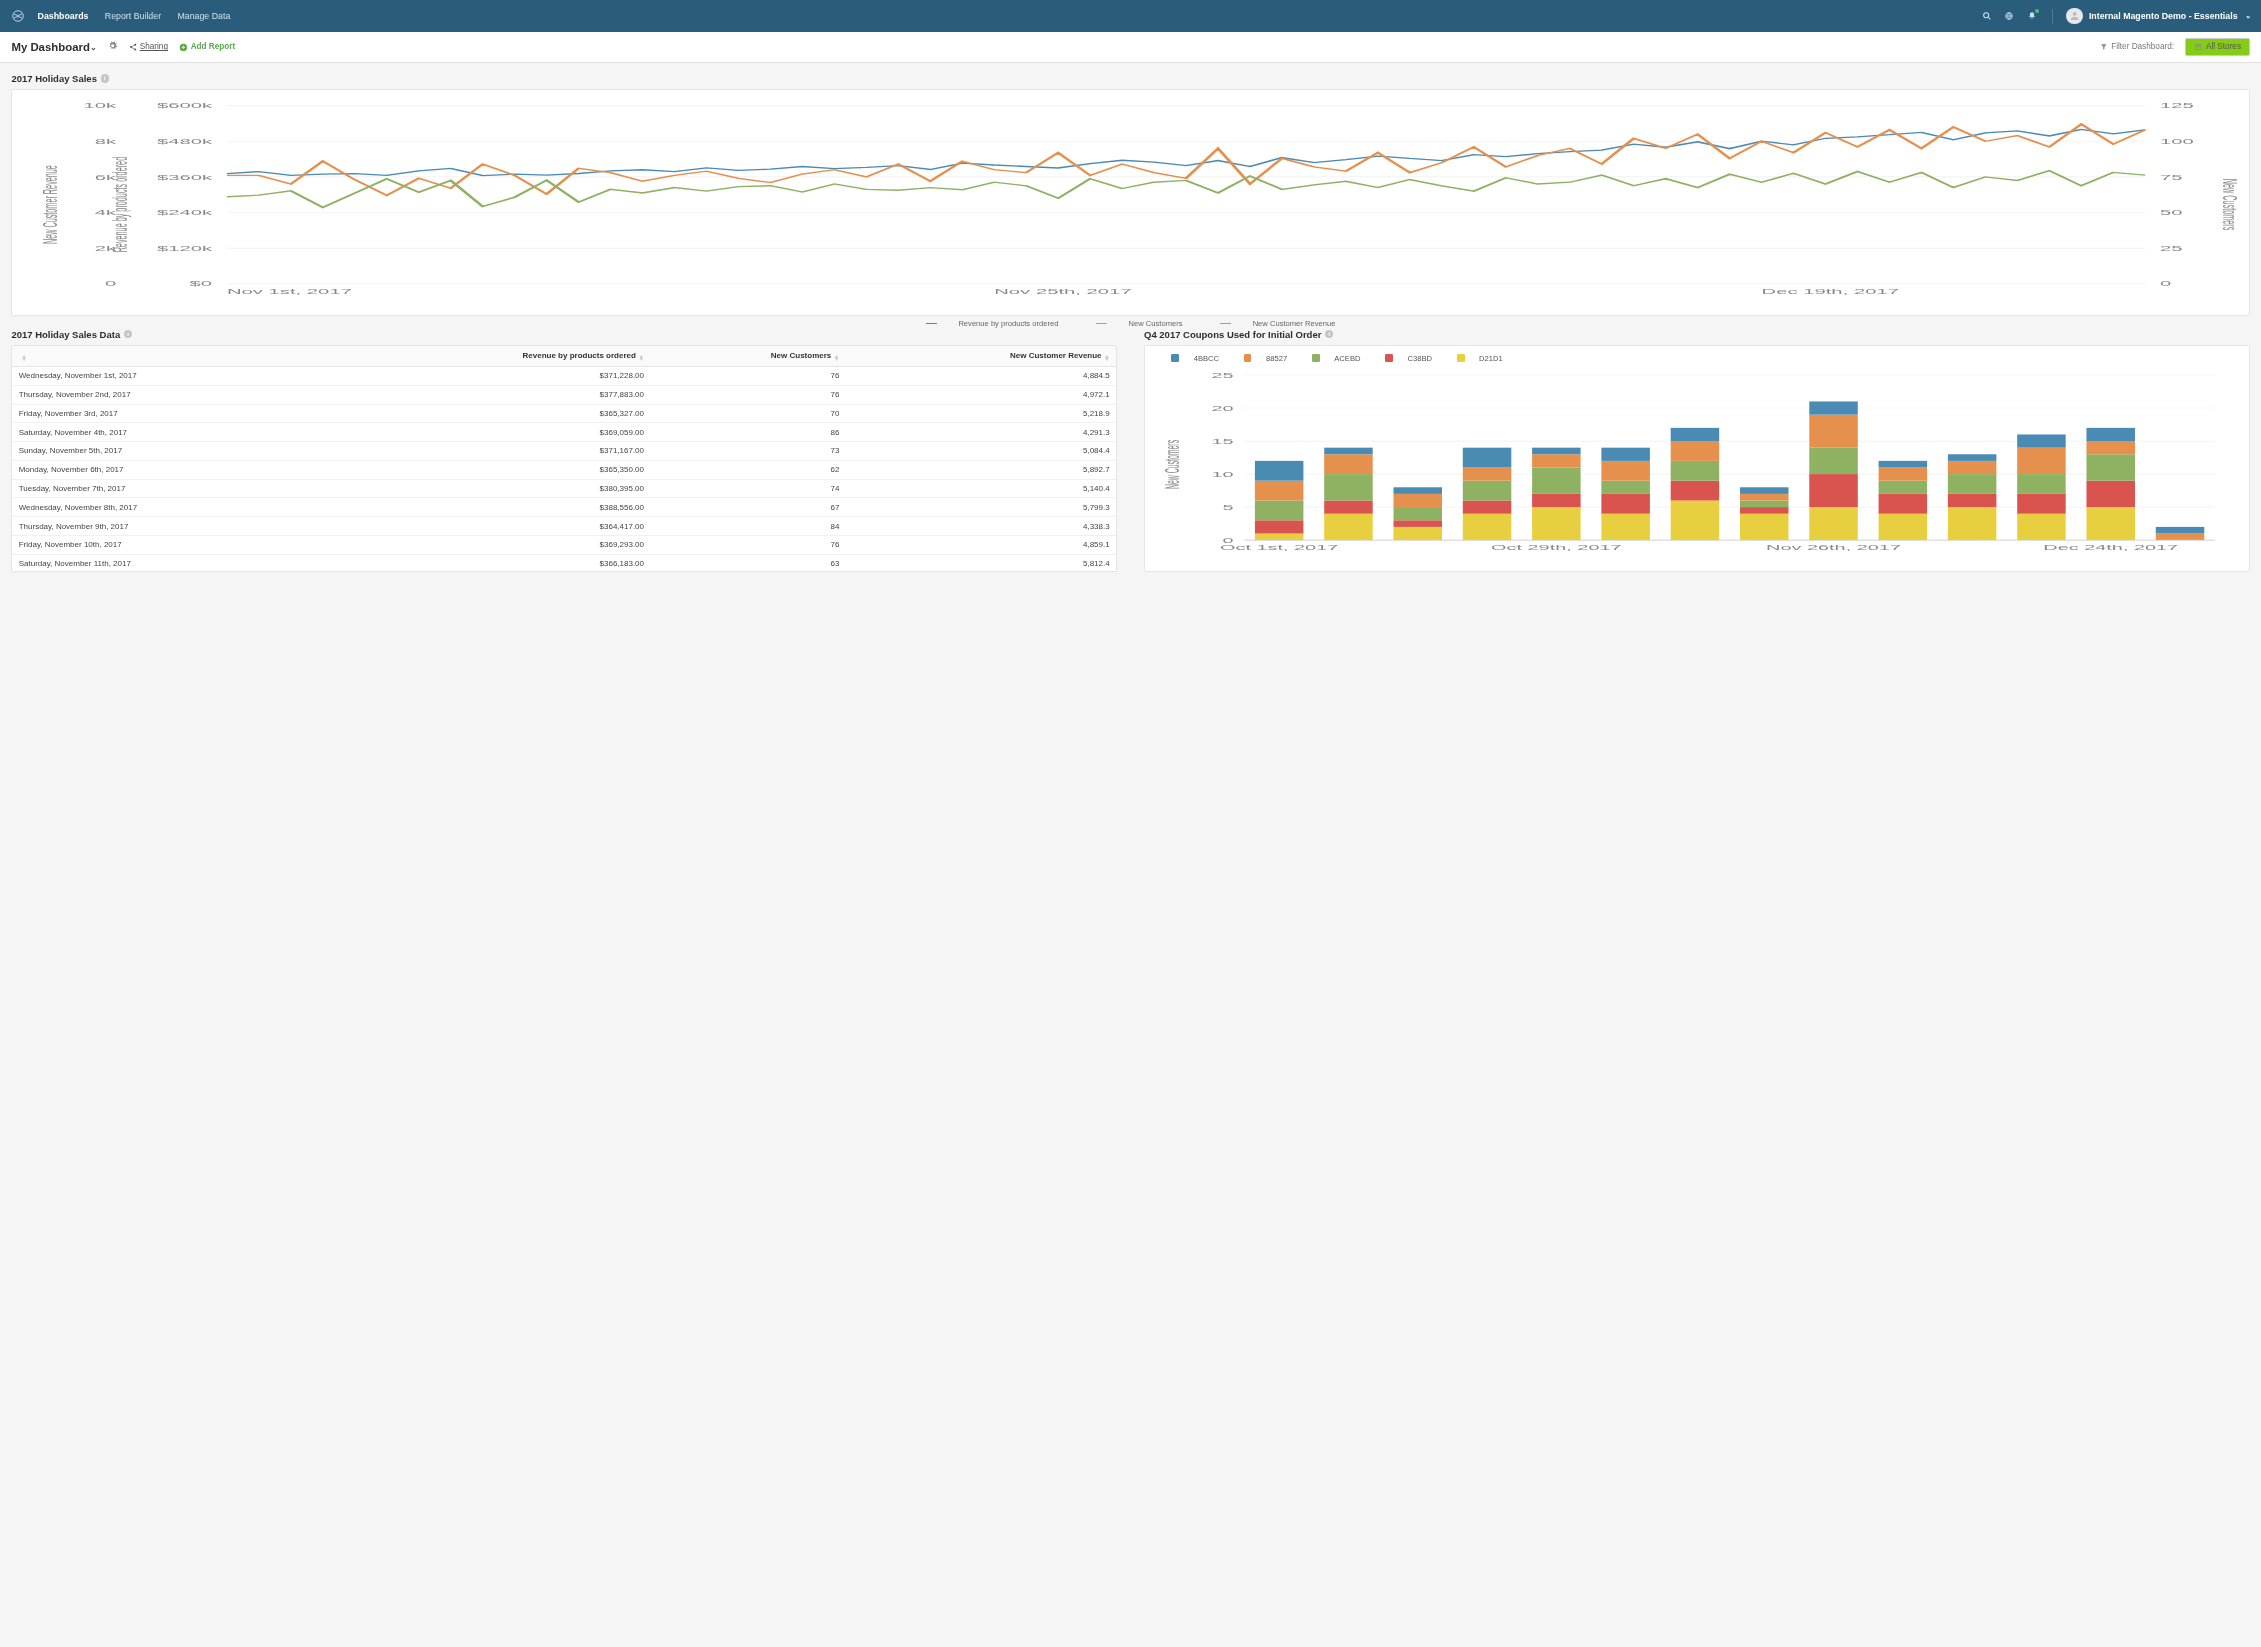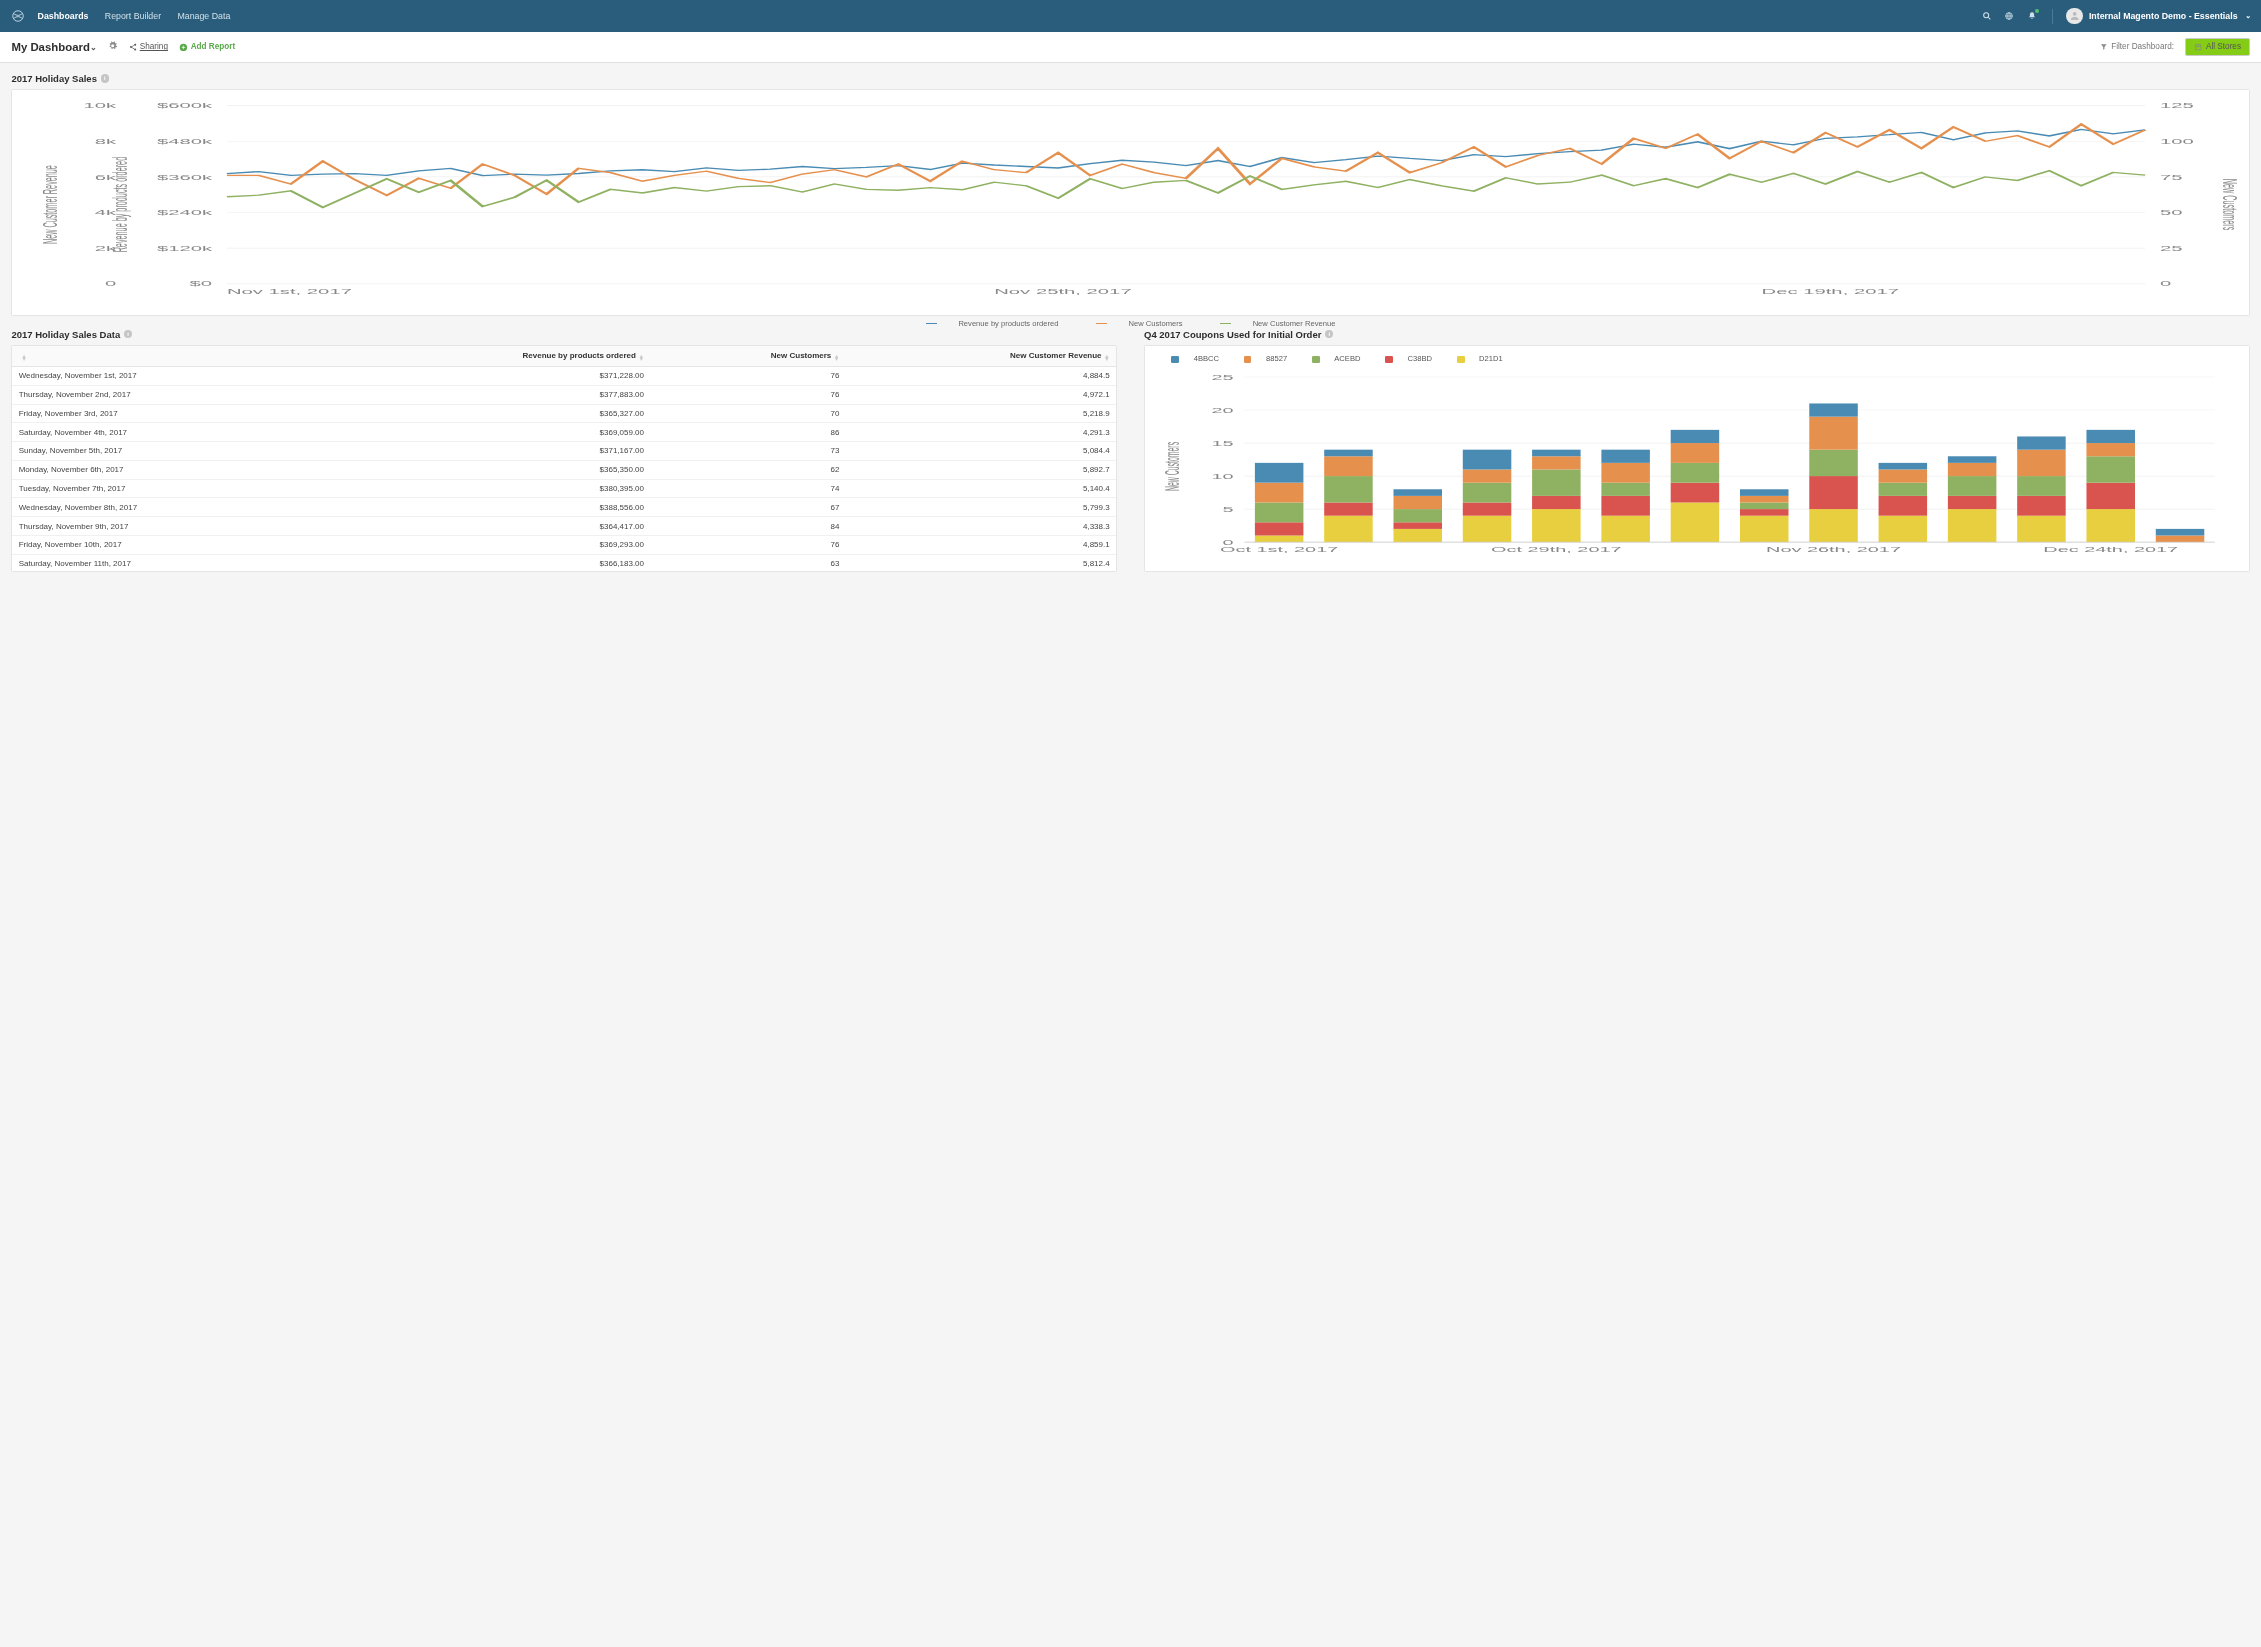--- a/index.html
+++ b/index.html
@@ -59,21 +59,21 @@
 table.data th .sort { color:#ccc; font-size:5.7px; margin-left:2.5px; display:inline-flex; flex-direction:column; line-height:3.2px; }
 table.data th:nth-child(2),
 table.data th:nth-child(3),
 table.data th:nth-child(4) { text-align:right; }
 table.data td { padding:4.4px 6.3px; border-bottom:0.6px solid #f0f0f0; color:#444; white-space:nowrap; }
 table.data td.num { text-align:right; }
 
 
 .barchart { height:227px; padding:6.3px 8.8px 3.8px 8.8px; }
 .barchart .legend { font-size:7.6px; color:#555; padding:2.5px 0 6.3px 17.7px; }
-.barchart .legend span { margin-right:11.4px; display:inline-flex; align-items:flex-end; gap:3.2px; }
+.barchart .legend span { margin-right:11.4px; display:inline-flex; align-items:flex-start; gap:3.2px; }
 .barchart .legend .sw { width:7.6px; height:7.6px; border-radius:1.3px; display:inline-block; }
 .barchart svg { width:100%; height:189px; }
 
 
 .axis-label { font-size:11px; fill:#888; }
 .axis-title { font-size:11px; fill:#888; }
 </style>
 </head>
 <body>
 

